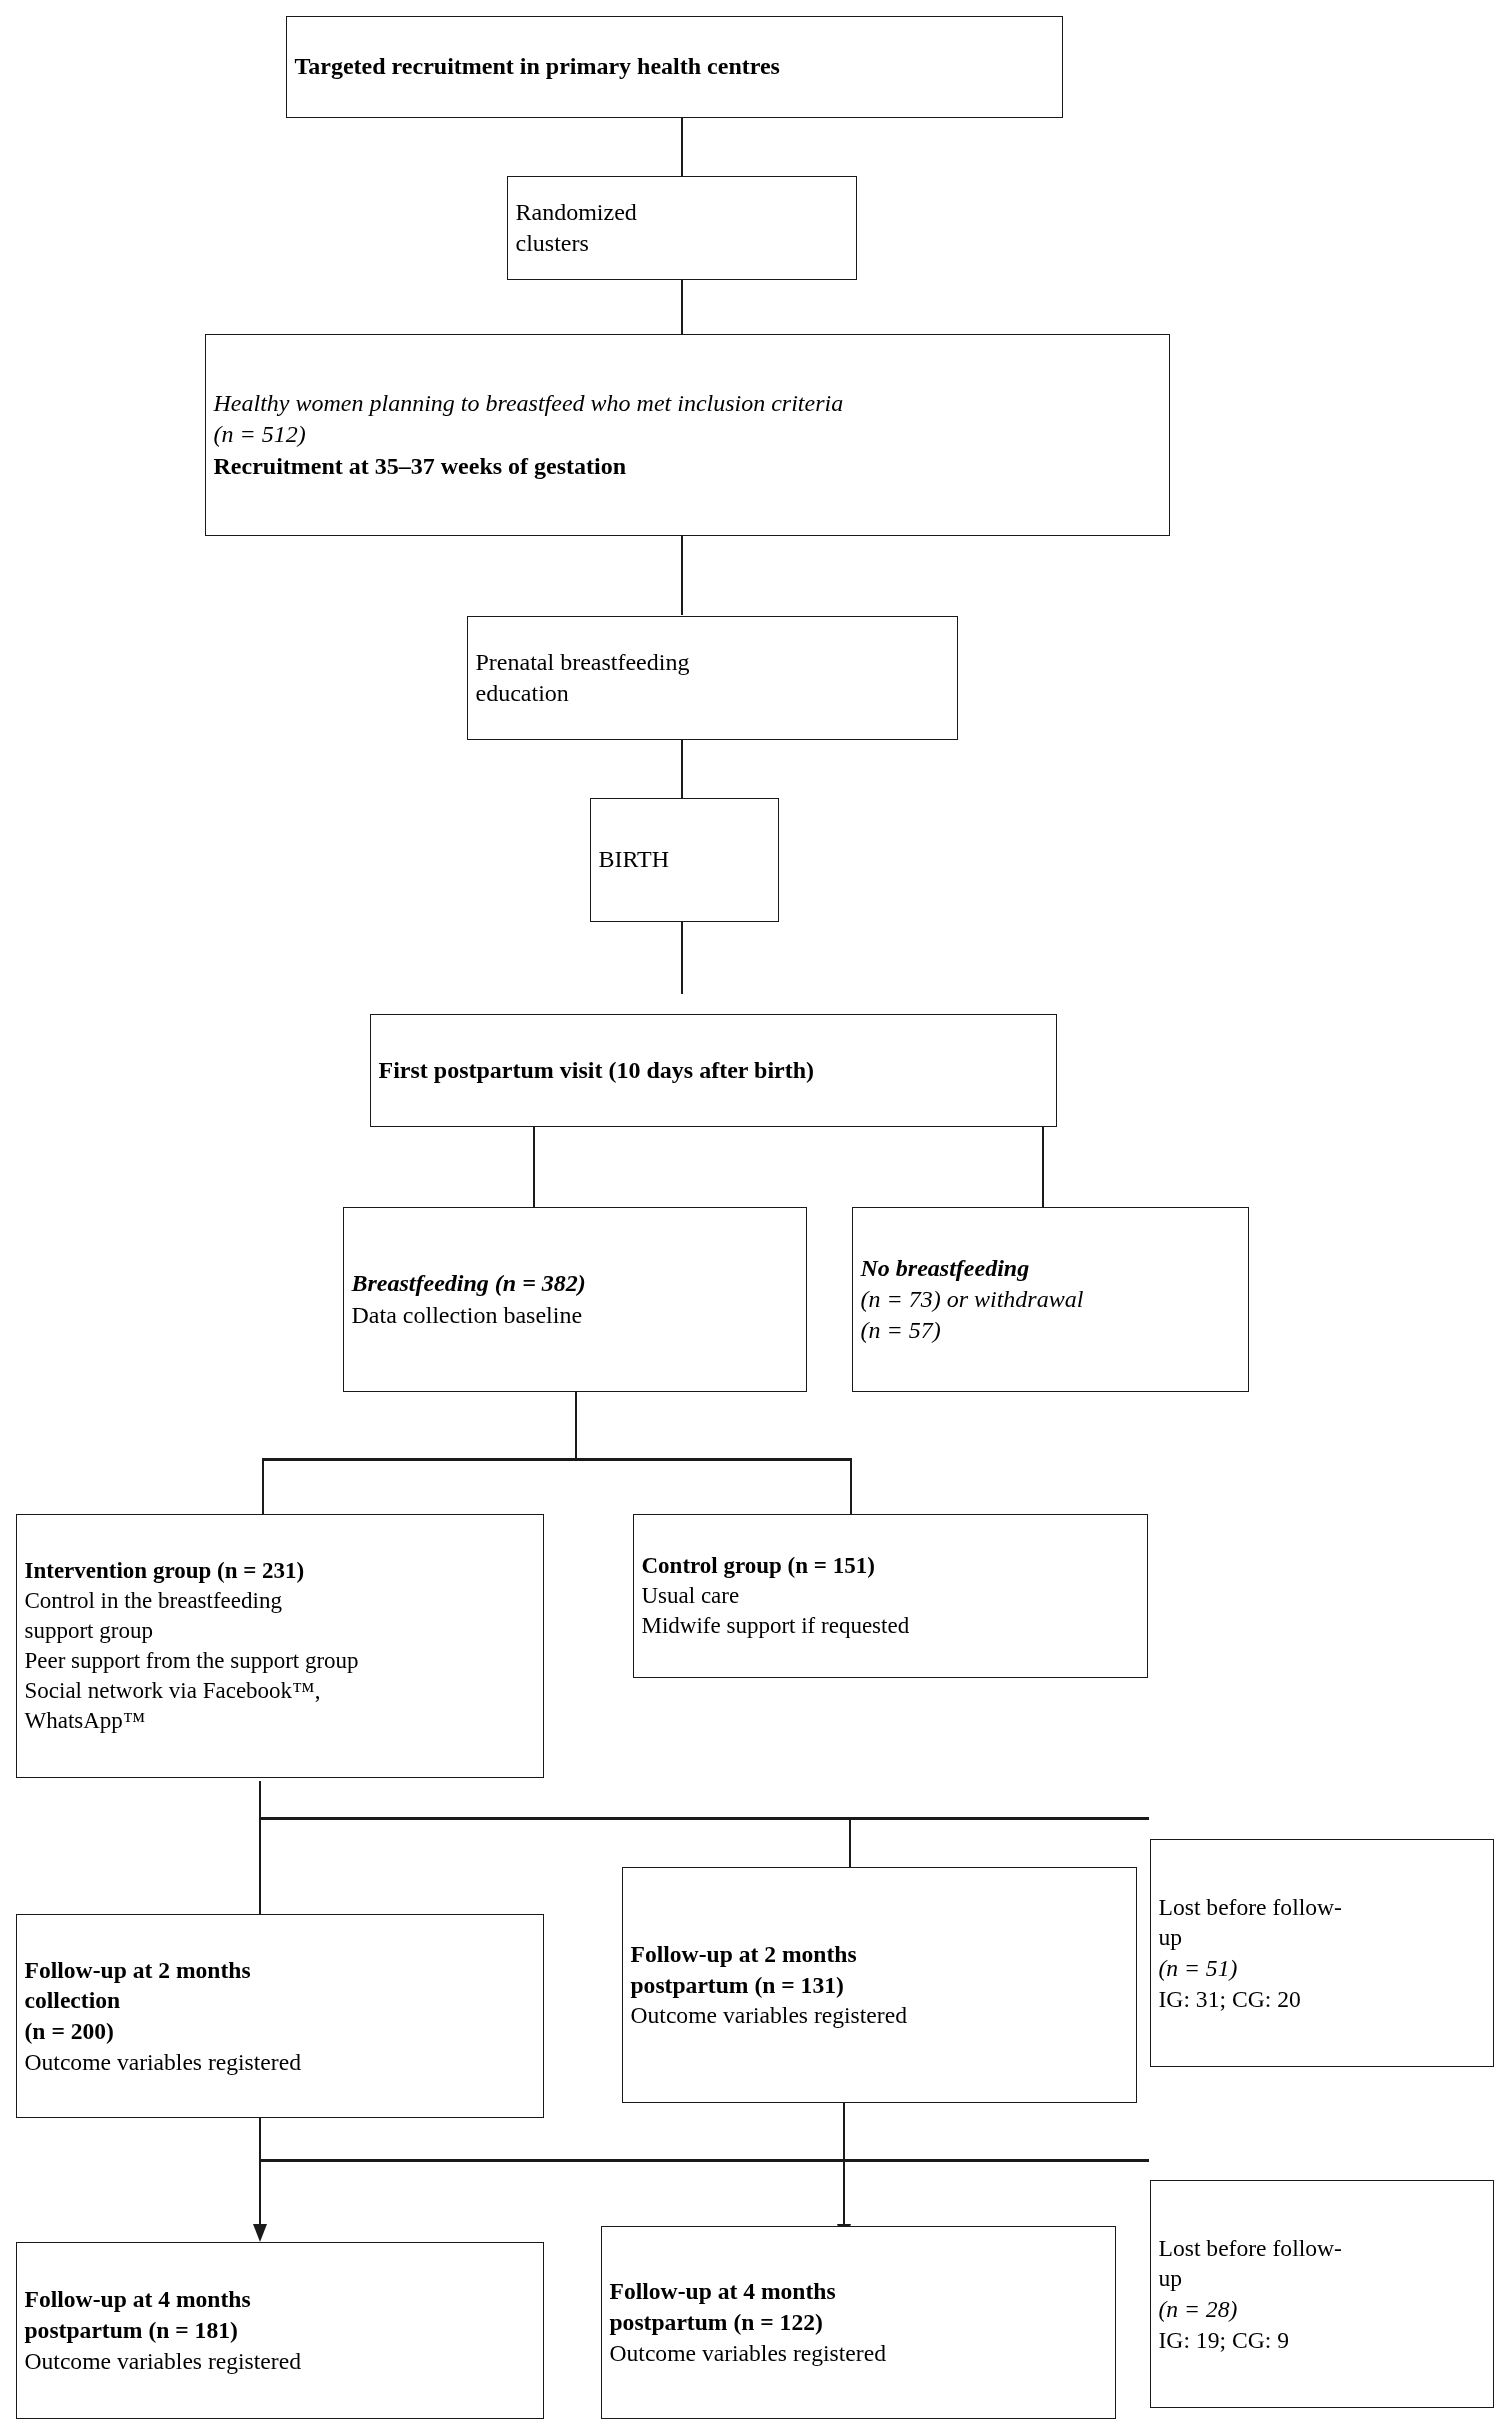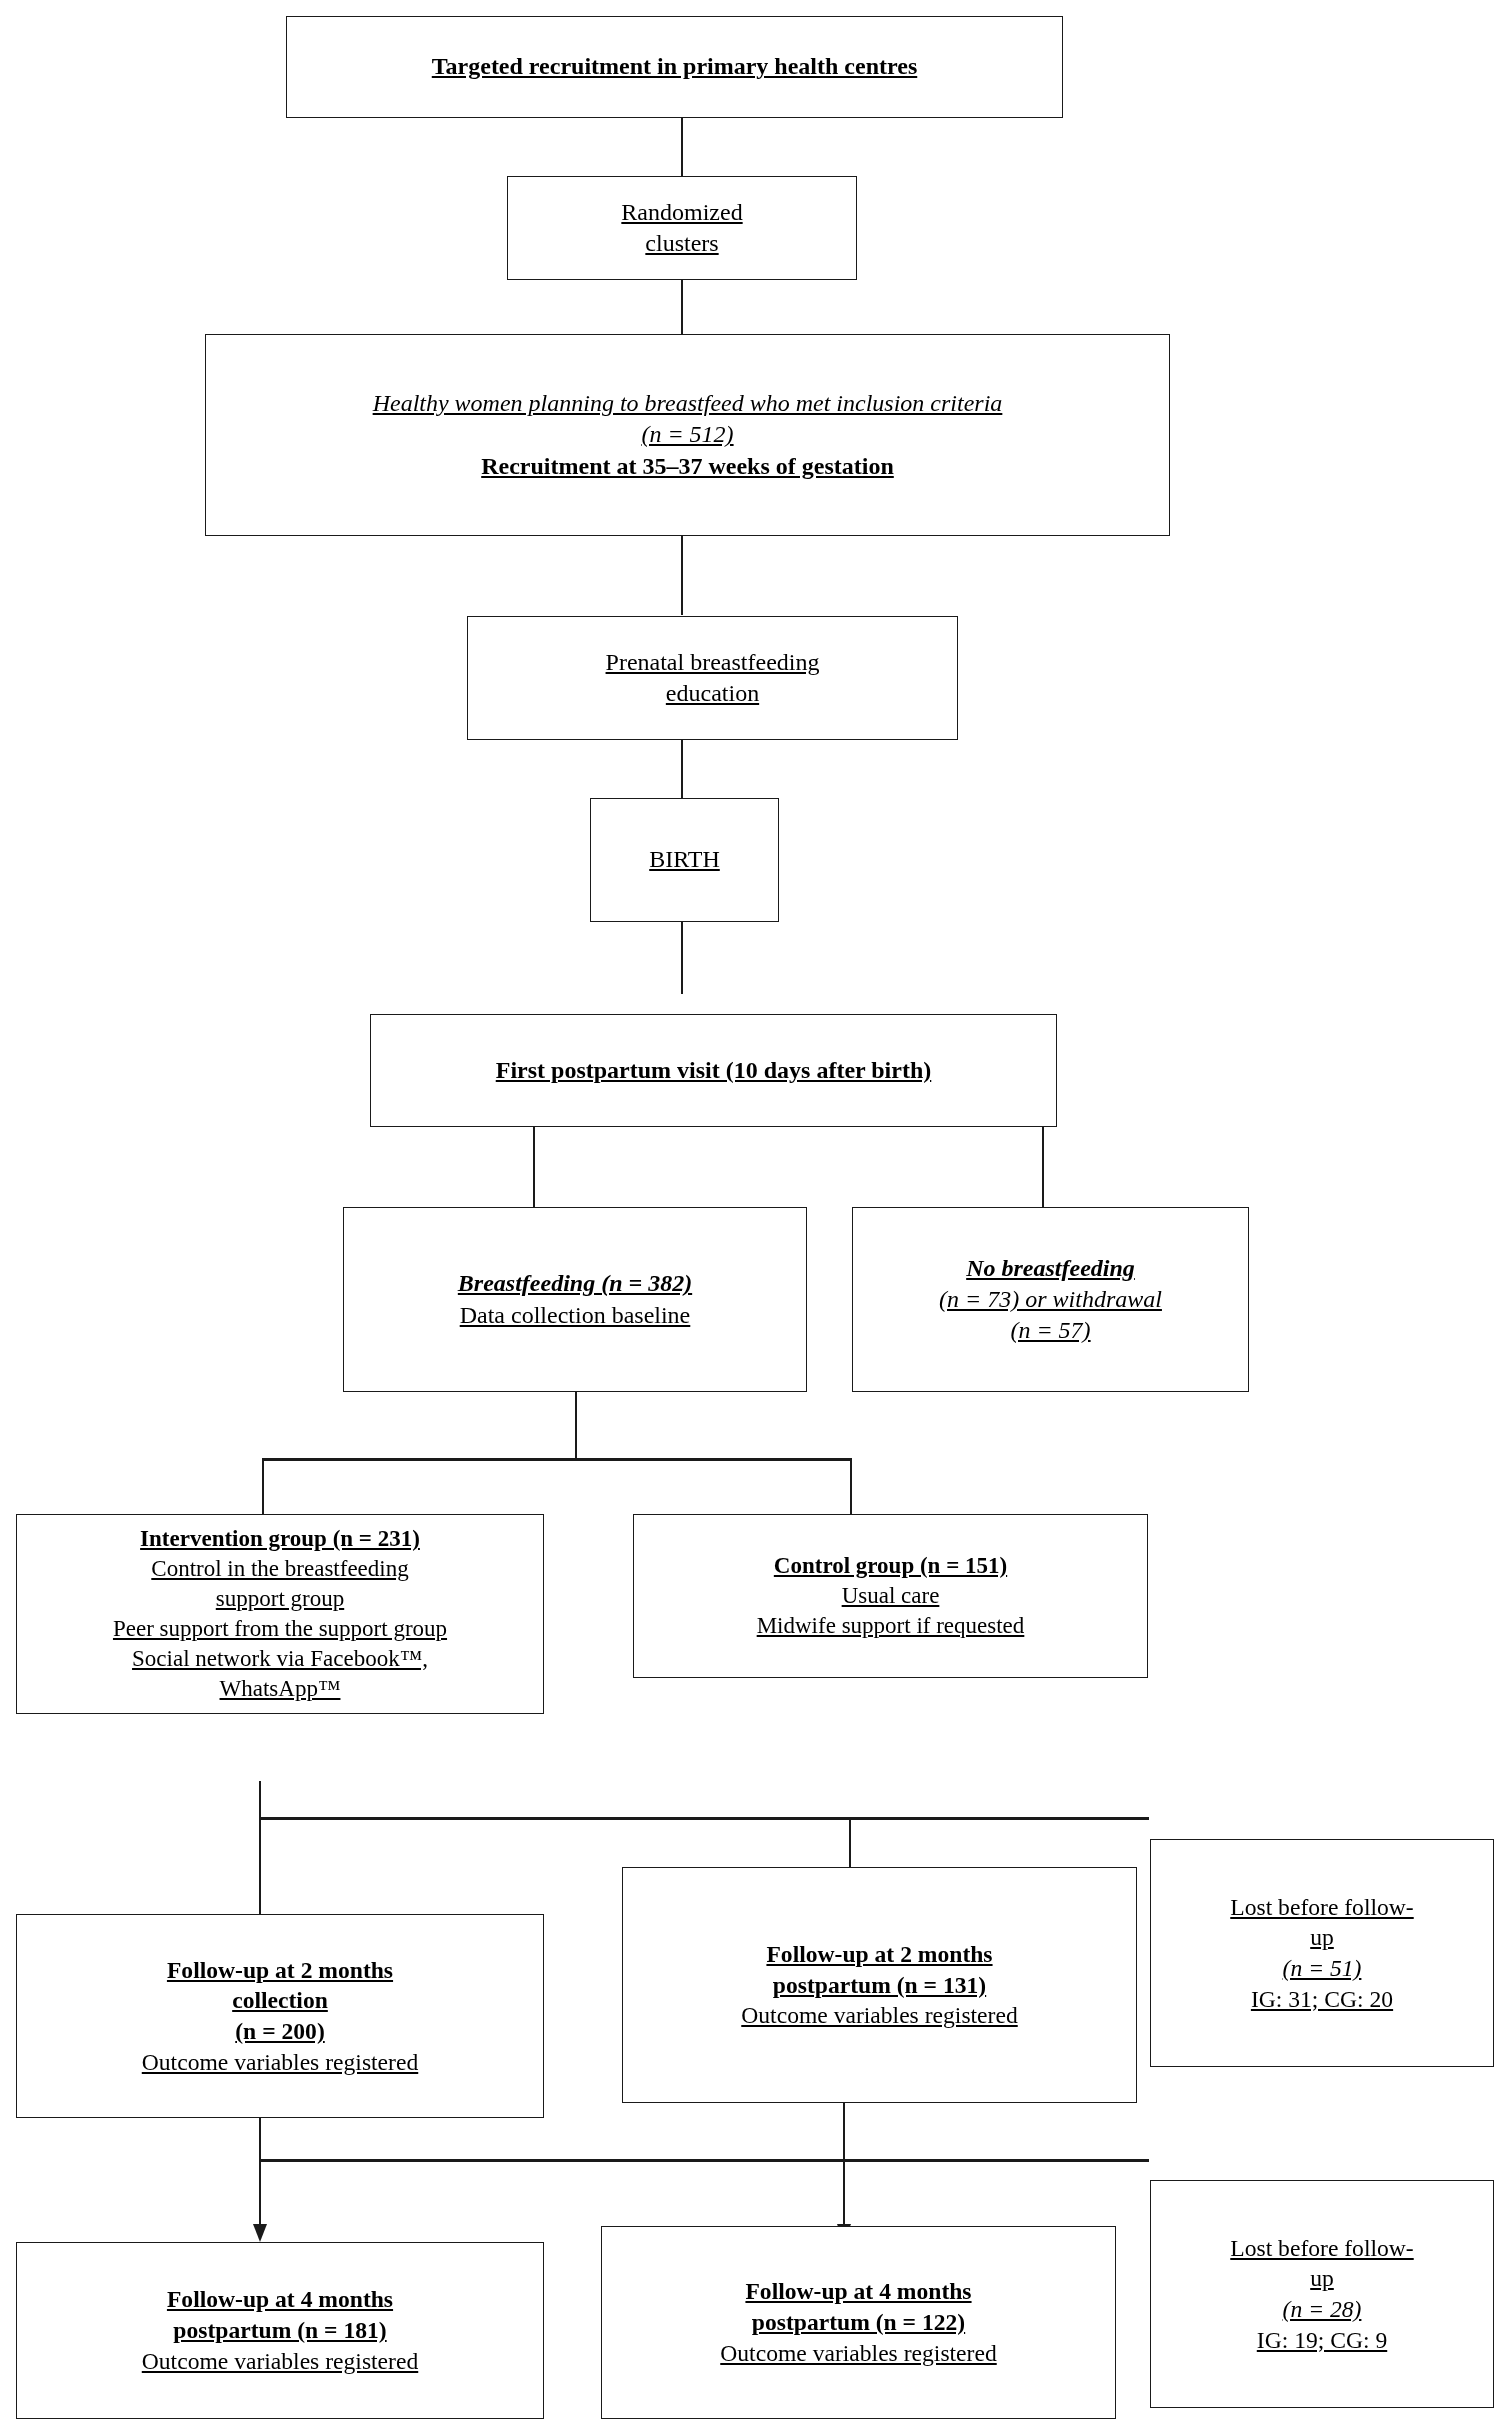--- a/index.html
+++ b/index.html
@@ -21,26 +21,25 @@
   
   .box {
     position: absolute;
     box-sizing: border-box;
     border: 1.6px solid #1a1a1a;
     background: #ffffff;
     display: flex;
     flex-direction: column;
     align-items: center;
     justify-content: center;
-    text-align: center;
+    text-align: left;
     color: #000000;
     line-height: 1.30;
     padding: 3.2px 7.5px;
     z-index: 5;
-    text-decoration: underline;
   }
   .box .ln { display: block; width: 100%; }
   .b  { font-weight: bold; }
   .i  { font-style: italic; }
   .bi { font-weight: bold; font-style: italic; }
 
   
   .vline {
     position: absolute;
     width: 1.6px;
@@ -130,21 +129,21 @@
     <span class="ln bi">Breastfeeding (n = 382)</span>
     <span class="ln">Data collection baseline</span>
   </div>
 
   <div class="box" style="left:852px; top:1207px; width:397px; height:185px; font-size:24px;">
     <span class="ln bi">No breastfeeding</span>
     <span class="ln i">(n = 73) or withdrawal</span>
     <span class="ln i">(n = 57)</span>
   </div>
 
-  <div class="box" style="left:16px; top:1514px; width:528px; height:200px; font-size:23px;">
+  <div class="box" style="left:16px; top:1514px; width:528px; height:264px; font-size:23px;">
     <span class="ln b">Intervention group (n = 231)</span>
     <span class="ln">Control in the breastfeeding</span>
     <span class="ln">support group</span>
     <span class="ln">Peer support from the support group</span>
     <span class="ln">Social network via Facebook™,</span>
     <span class="ln">WhatsApp™</span>
   </div>
 
   <div class="box" style="left:633px; top:1514px; width:515px; height:164px; font-size:23px;">
     <span class="ln b">Control group (n = 151)</span>

